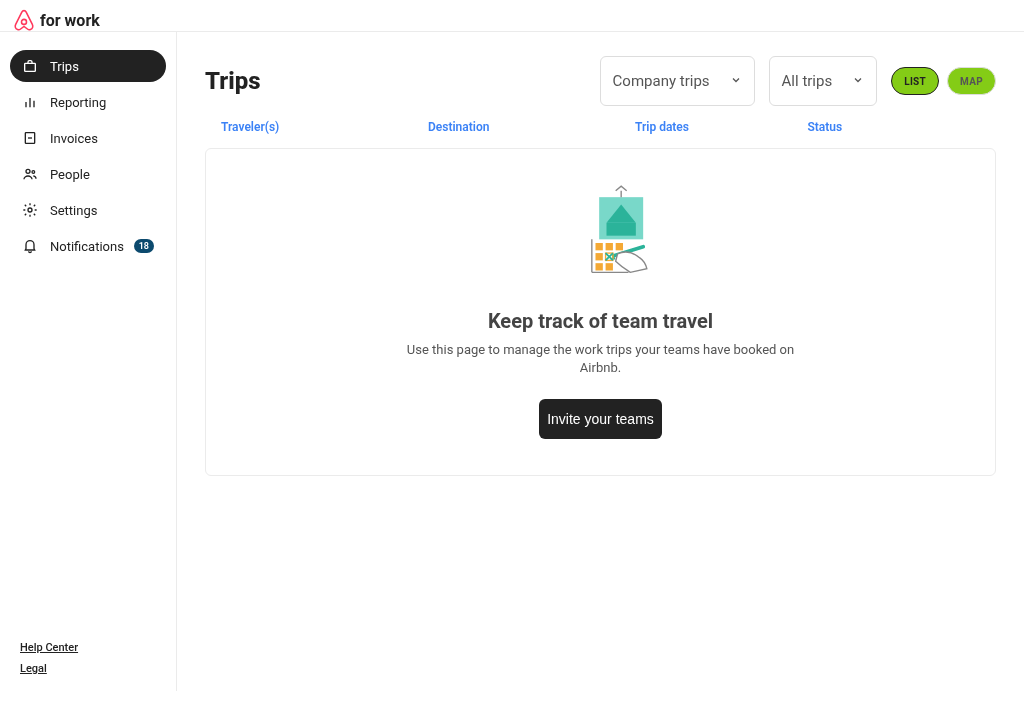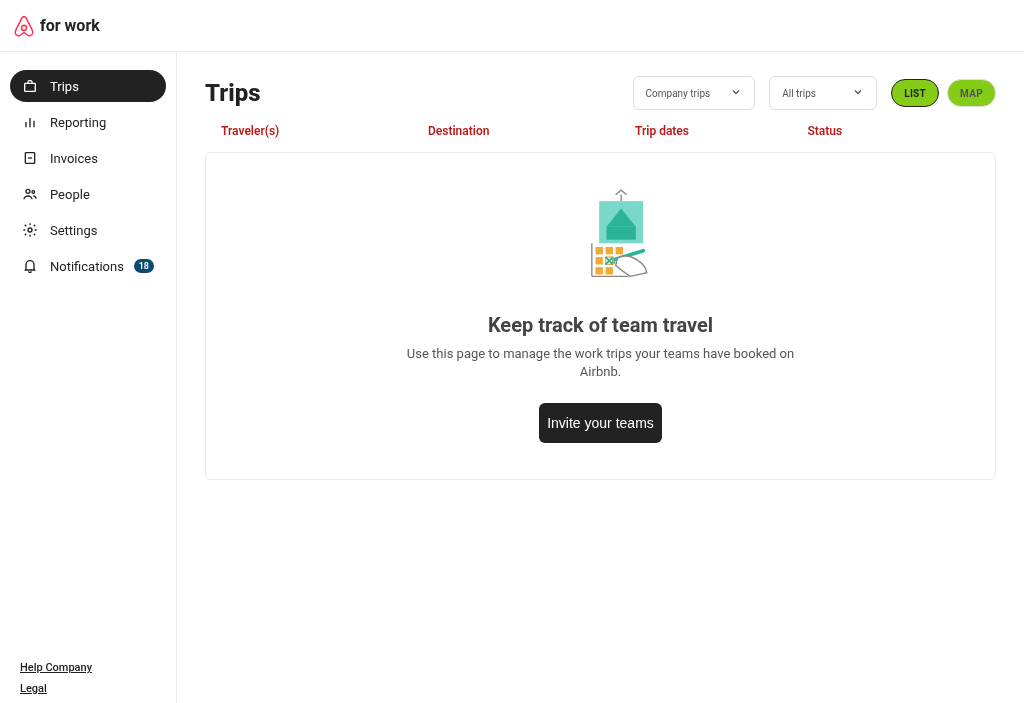--- a/index.html
+++ b/index.html
@@ -7,24 +7,24 @@
     font-family: -apple-system, BlinkMacSystemFont, "Segoe UI", Roboto, Helvetica, Arial, sans-serif;
     color: #222;
     background: #fff;
     width: 1024px;
     height: 703px;
     overflow: hidden;
   }
 
   
   .header {
-    height: 52px;
+    height: 32px;
     border-bottom: 1px solid #ebebeb;
     display: flex;
-    align-items: center;
+    align-items: flex-end;
     padding: 0 14px;
     justify-content: space-between;
   }
   .brand {
     display: flex;
     align-items: center;
     gap: 6px;
   }
   .brand-logo svg { display: block; }
   .brand-text {
@@ -122,23 +122,23 @@
   }
   .page-title { font-size: 24px; font-weight: 800; }
   .filter-row { display: flex; align-items: center; gap: 14px; }
   .dropdown {
     display: flex;
     align-items: center;
     justify-content: space-between;
     gap: 20px;
     border: 1px solid #ddd;
     border-radius: 6px;
-    height: 34px;
+    height: 50px;
     padding: 0 12px;
-    font-size: 10px;
+    font-size: 15px;
     color: #555;
     cursor: pointer;
     min-width: 108px;
   }
   .view-toggle { display: flex; gap: 8px; }
   .pill-btn {
     border: 1px solid #ddd;
     border-radius: 16px;
     height: 28px;
     padding: 0 12px;
@@ -174,21 +174,21 @@
     height: 2px;
     background: #222;
   }
 
   .table-header {
     display: grid;
     grid-template-columns: 1.2fr 1.2fr 1fr 1fr;
     padding: 14px 16px;
     font-size: 12px;
     font-weight: 600;
-    color: #b91c1c;
+    color: #3b82f6;
   }
 
   .empty-card {
     border: 1px solid #ebebeb;
     border-radius: 6px;
     padding: 28px 24px 36px 24px;
     display: flex;
     flex-direction: column;
     align-items: center;
     text-align: center;
@@ -289,21 +289,21 @@
             <svg width="16" height="16" viewBox="0 0 24 24" fill="none" stroke="#222" stroke-width="2">
                 <path d="M6 16V10a6 6 0 1 1 12 0v6l1 2H5l1-2zM10 20a2 2 0 0 0 4 0"></path>
               </svg>
           </span>
           <span>Notifications</span>
         </div>
         <span class="badge">18</span>
       </div>
     </div>
     <div class="sidebar-footer">
-      <a>Help Company</a>
+      <a>Help Center</a>
       <a>Legal</a>
     </div>
   </div>
 
   <div class="main">
     <div class="page-header">
       <div class="page-title">Trips</div>
       <div class="filter-row">
         <div class="dropdown">
           <span>Company trips</span>

